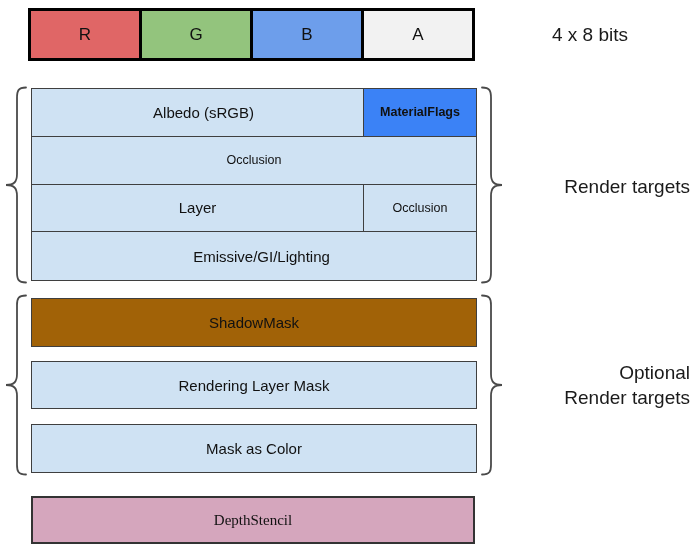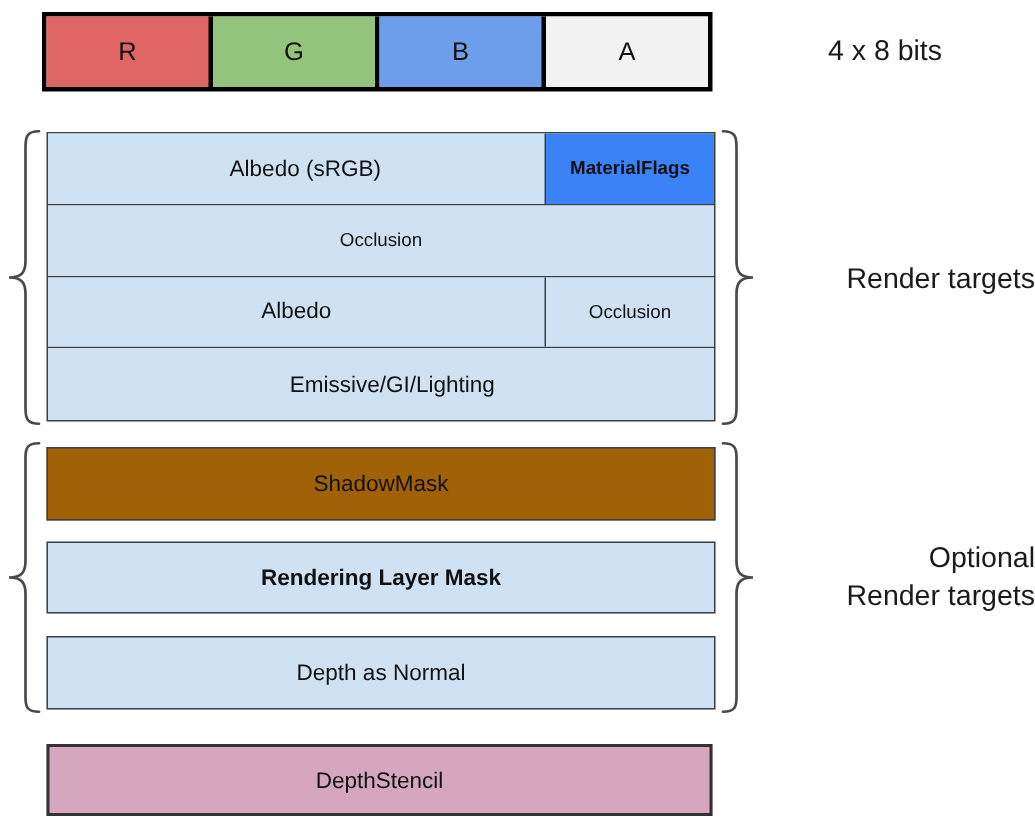--- a/index.html
+++ b/index.html
@@ -85,21 +85,21 @@
     left: 31px;
     width: 446px; height: 49px;
     border: 1px solid #3f3f3f;
     box-sizing: border-box;
     display: flex;
     align-items: center;
     justify-content: center;
     font-size: 15px;
   }
   .opt-1 { top: 298px; }
-  .opt-2 { top: 361px; height: 48px; font-weight: bold; }
+  .opt-2 { top: 361px; height: 48px; }
   .opt-3 { top: 424px; }
 
   
   .depth-box {
     position: absolute;
     left: 31px; top: 496px;
     width: 444px; height: 48px;
     border: 2px solid #333;
     box-sizing: border-box;
     display: flex;
@@ -145,39 +145,39 @@
 
   <div class="rt-table">
     <div class="rt-row">
       <div class="rt-cell-main" style="background: rgb(207, 226, 243); padding-left: 12px;">Albedo (sRGB)</div>
       <div class="rt-cell-alpha" style="background: #3b82f6; font-weight: bold;">MaterialFlags</div>
     </div>
     <div class="rt-row">
       <div class="rt-cell-alpha" style="background: rgb(207, 226, 243);">Occlusion</div>
     </div>
     <div class="rt-row">
-      <div class="rt-cell-main" style="background: rgb(207, 226, 243);">Albedo</div>
+      <div class="rt-cell-main" style="background: rgb(207, 226, 243);">Layer</div>
       <div class="rt-cell-alpha" style="background: rgb(207, 226, 243);">Occlusion</div>
     </div>
     <div class="rt-row">
       <div class="rt-cell-full" style="background: rgb(207, 226, 243); padding-left: 15px;">Emissive/GI/Lighting</div>
     </div>
   </div>
   <div class="side-label rt-label">Render targets</div>
 
   <svg class="brace" style="left:4px; top:294px;" width="24" height="182" viewBox="0 0 24 182">
     <path d="M 22,1.5 C 14,1.5 13,5 13,11 L 13,80 C 13,88 10,91 2,91 C 10,91 13,94 13,102 L 13,171 C 13,177 14,180.5 22,180.5" fill="none" stroke="#4A4A4A" stroke-width="1.8" stroke-linecap="round"></path>
   </svg>
   <svg class="brace" style="left:480px; top:294px;" width="24" height="182" viewBox="0 0 24 182">
     <path d="M 2,1.5 C 10,1.5 11,5 11,11 L 11,80 C 11,88 14,91 22,91 C 14,91 11,94 11,102 L 11,171 C 11,177 10,180.5 2,180.5" fill="none" stroke="#4A4A4A" stroke-width="1.8" stroke-linecap="round"></path>
   </svg>
 
   <div class="opt-box opt-1" style="background: #a16207;">ShadowMask</div>
   <div class="opt-box opt-2" style="background: rgb(207, 226, 243);">Rendering Layer Mask</div>
-  <div class="opt-box opt-3" style="background: rgb(207, 226, 243);">Depth as Normal</div>
+  <div class="opt-box opt-3" style="background: rgb(207, 226, 243);">Mask as Color</div>
   <div class="side-label opt-label">
     <div>Optional</div>
     <div>Render targets</div>
   </div>
 
-  <div class="depth-box" style="background: rgb(213, 166, 189);">DepthStencil</div>
+  <div class="depth-box" style="background: rgb(213, 166, 189); font-family: Liberation Serif, serif;">DepthStencil</div>
 
 </div>
 
 </body></html>

